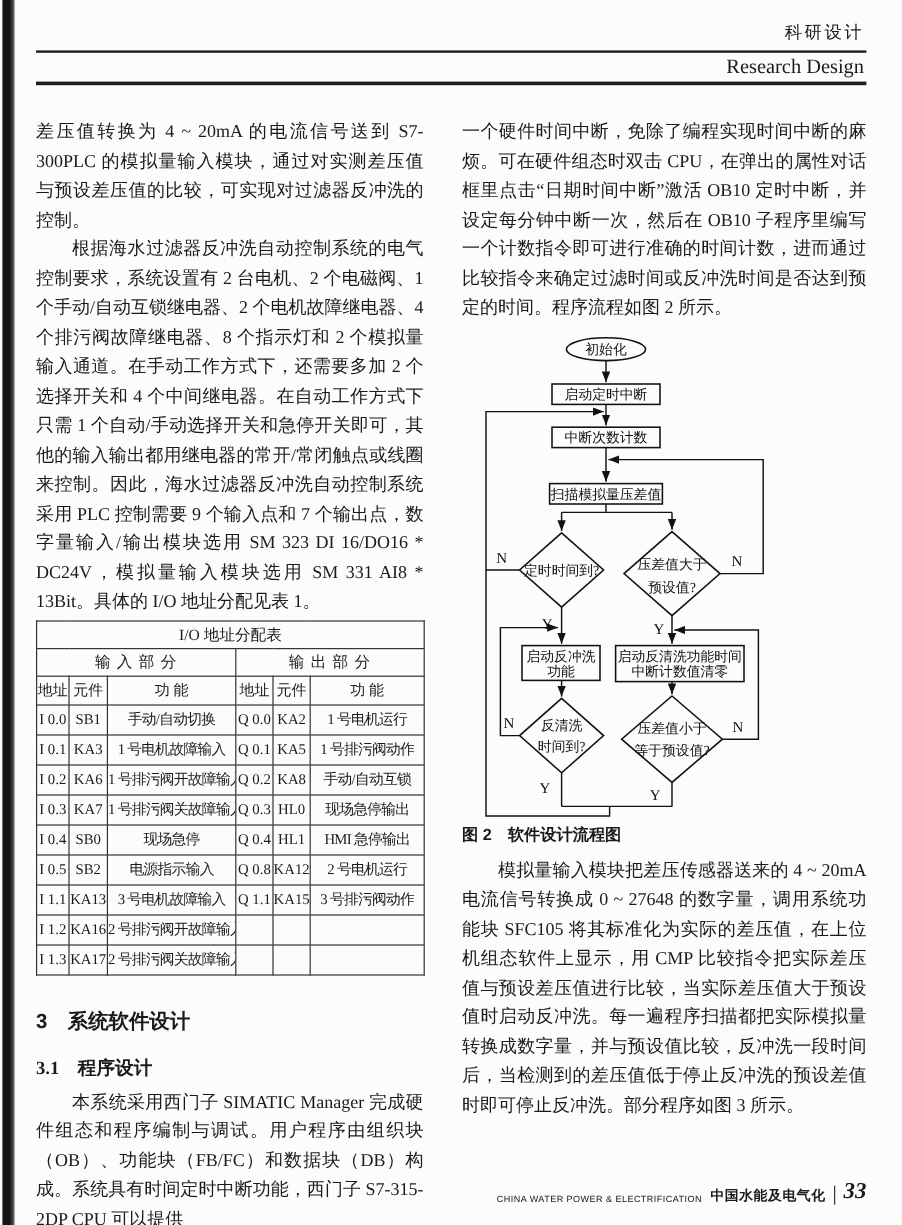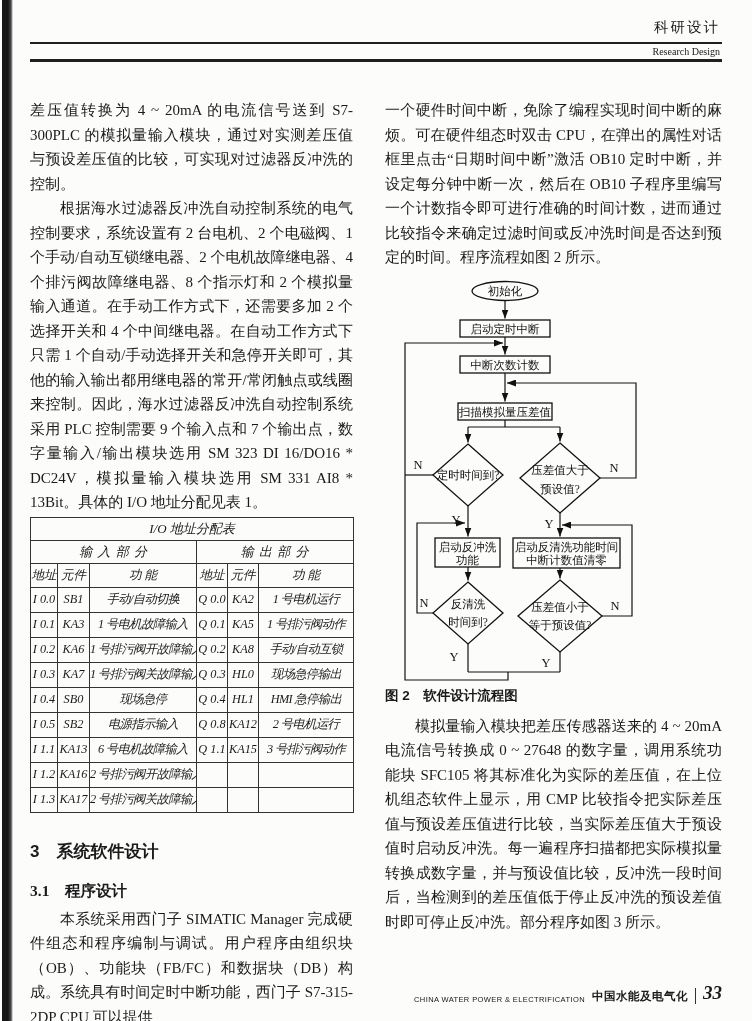--- a/index.html
+++ b/index.html
@@ -7,35 +7,35 @@
     position:relative;width:752px;height:1021px;background:#fcfcfb;
     font-family:"Liberation Serif","DejaVu Serif",serif;color:#1a1a1a;
     overflow:hidden;margin:0 auto;
   }
   #scan-strip{position:absolute;left:2px;top:0;width:11px;height:100%;
     background:linear-gradient(to right,#161616 0,#161616 6px,#4a4a4a 9px,#fcfcfb 11px);}
   
   #header{position:absolute;left:30px;top:18px;width:692px;}
   .hdr-cn{text-align:right;font-size:14.5px;letter-spacing:2px;padding-right:2px;}
   .hdr-rule{height:2px;background:#1f1f1f;margin-top:5px;}
-  .hdr-en{text-align:right;font-size:10px;padding:2px 2px 2px 0;font-style:normal;}
+  .hdr-en{text-align:right;font-size:17px;padding:2px 2px 2px 0;font-style:normal;}
   .hdr-rule2{height:2.5px;background:#1f1f1f;}
   
   .col{position:absolute;top:92px;}
   #col-left{left:30px;width:323px;}
   #col-right{left:385px;width:337px;}
   p.body{margin:0;font-size:15px;line-height:24.5px;text-align:justify;text-justify:inter-ideograph;}
   p.indent{text-indent:2em;}
   #col-left p.first{padding-top:6px;}
   #col-right p.first{padding-top:6px;}
   
   .tbl-caption{margin-top:8px;text-align:center;font-family:"Liberation Sans","DejaVu Sans",sans-serif;
     font-weight:bold;font-size:13.5px;height:20px;line-height:20px;}
   table.io{border-collapse:collapse;width:323px;table-layout:fixed;margin-top:2px;
-    border:1.5px solid #222;font-style:italic;}
+    border:1.5px solid #222;}
   table.io th,table.io td{border:1px solid #333;text-align:center;padding:0;
     font-weight:normal;overflow:hidden;white-space:nowrap;}
   .t-title td{height:22px;font-size:13px;}
   .t-group td{height:22px;font-size:13px;letter-spacing:1px;}
   .t-cols th{height:23px;font-size:12.5px;}
   .t-row td{height:24px;font-size:12.3px;}
   td.c-func{letter-spacing:-0.6px;}
   
   .sec-heading{margin-top:27px;font-family:"Liberation Sans","DejaVu Sans",sans-serif;
     font-weight:bold;font-size:17px;height:24px;line-height:24px;}
@@ -142,21 +142,21 @@
           <td>I 0.5</td>
           <td>SB2</td>
           <td class="c-func">电源指示输入</td>
           <td>Q 0.8</td>
           <td>KA12</td>
           <td class="c-func">2 号电机运行</td>
         </tr>
         <tr class="t-row">
           <td>I 1.1</td>
           <td>KA13</td>
-          <td class="c-func">6 号电机故障输入</td>
+          <td class="c-func">3 号电机故障输入</td>
           <td>Q 1.1</td>
           <td>KA15</td>
           <td class="c-func">3 号排污阀动作</td>
         </tr>
         <tr class="t-row">
           <td>I 1.2</td>
           <td>KA16</td>
           <td class="c-func">2 号排污阀开故障输入</td>
           <td></td>
           <td></td>

